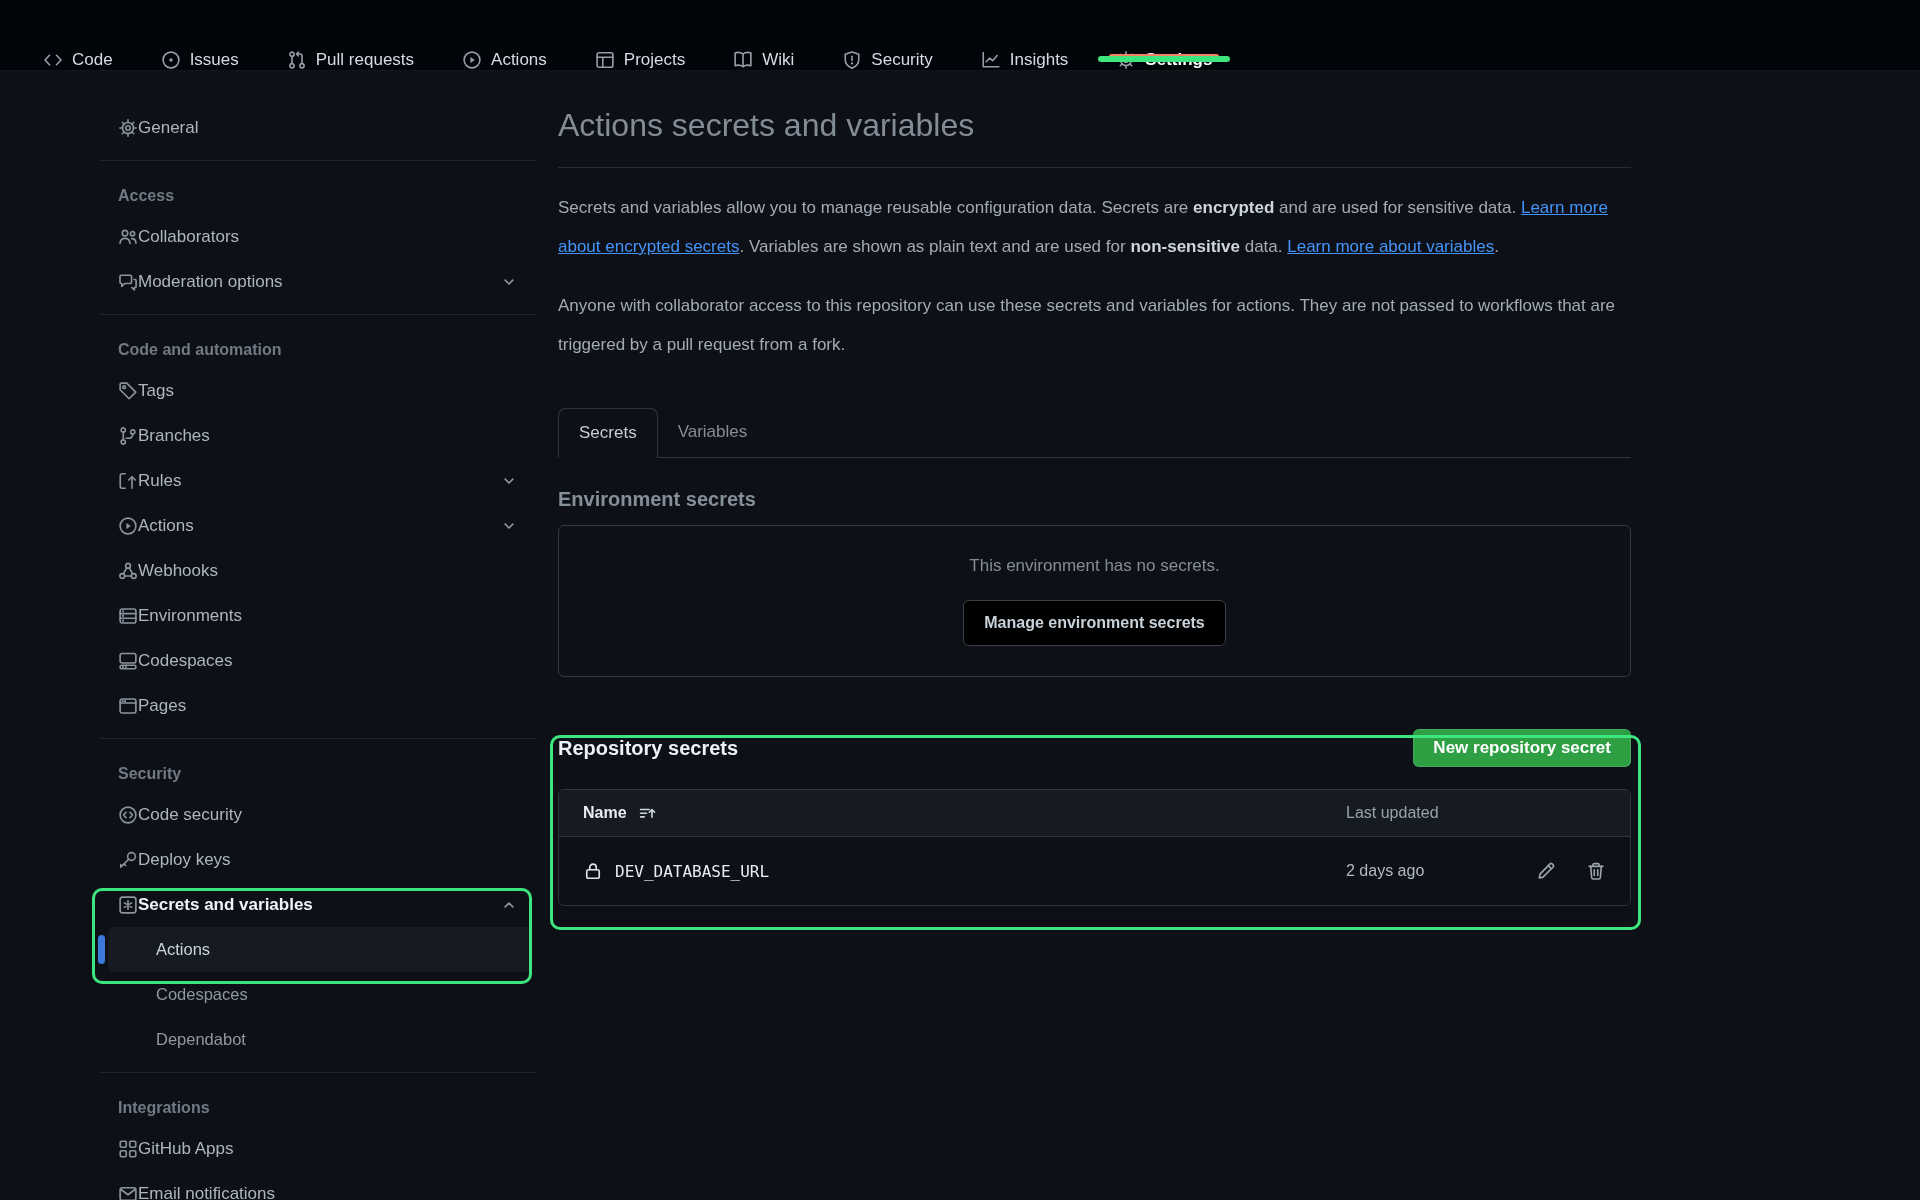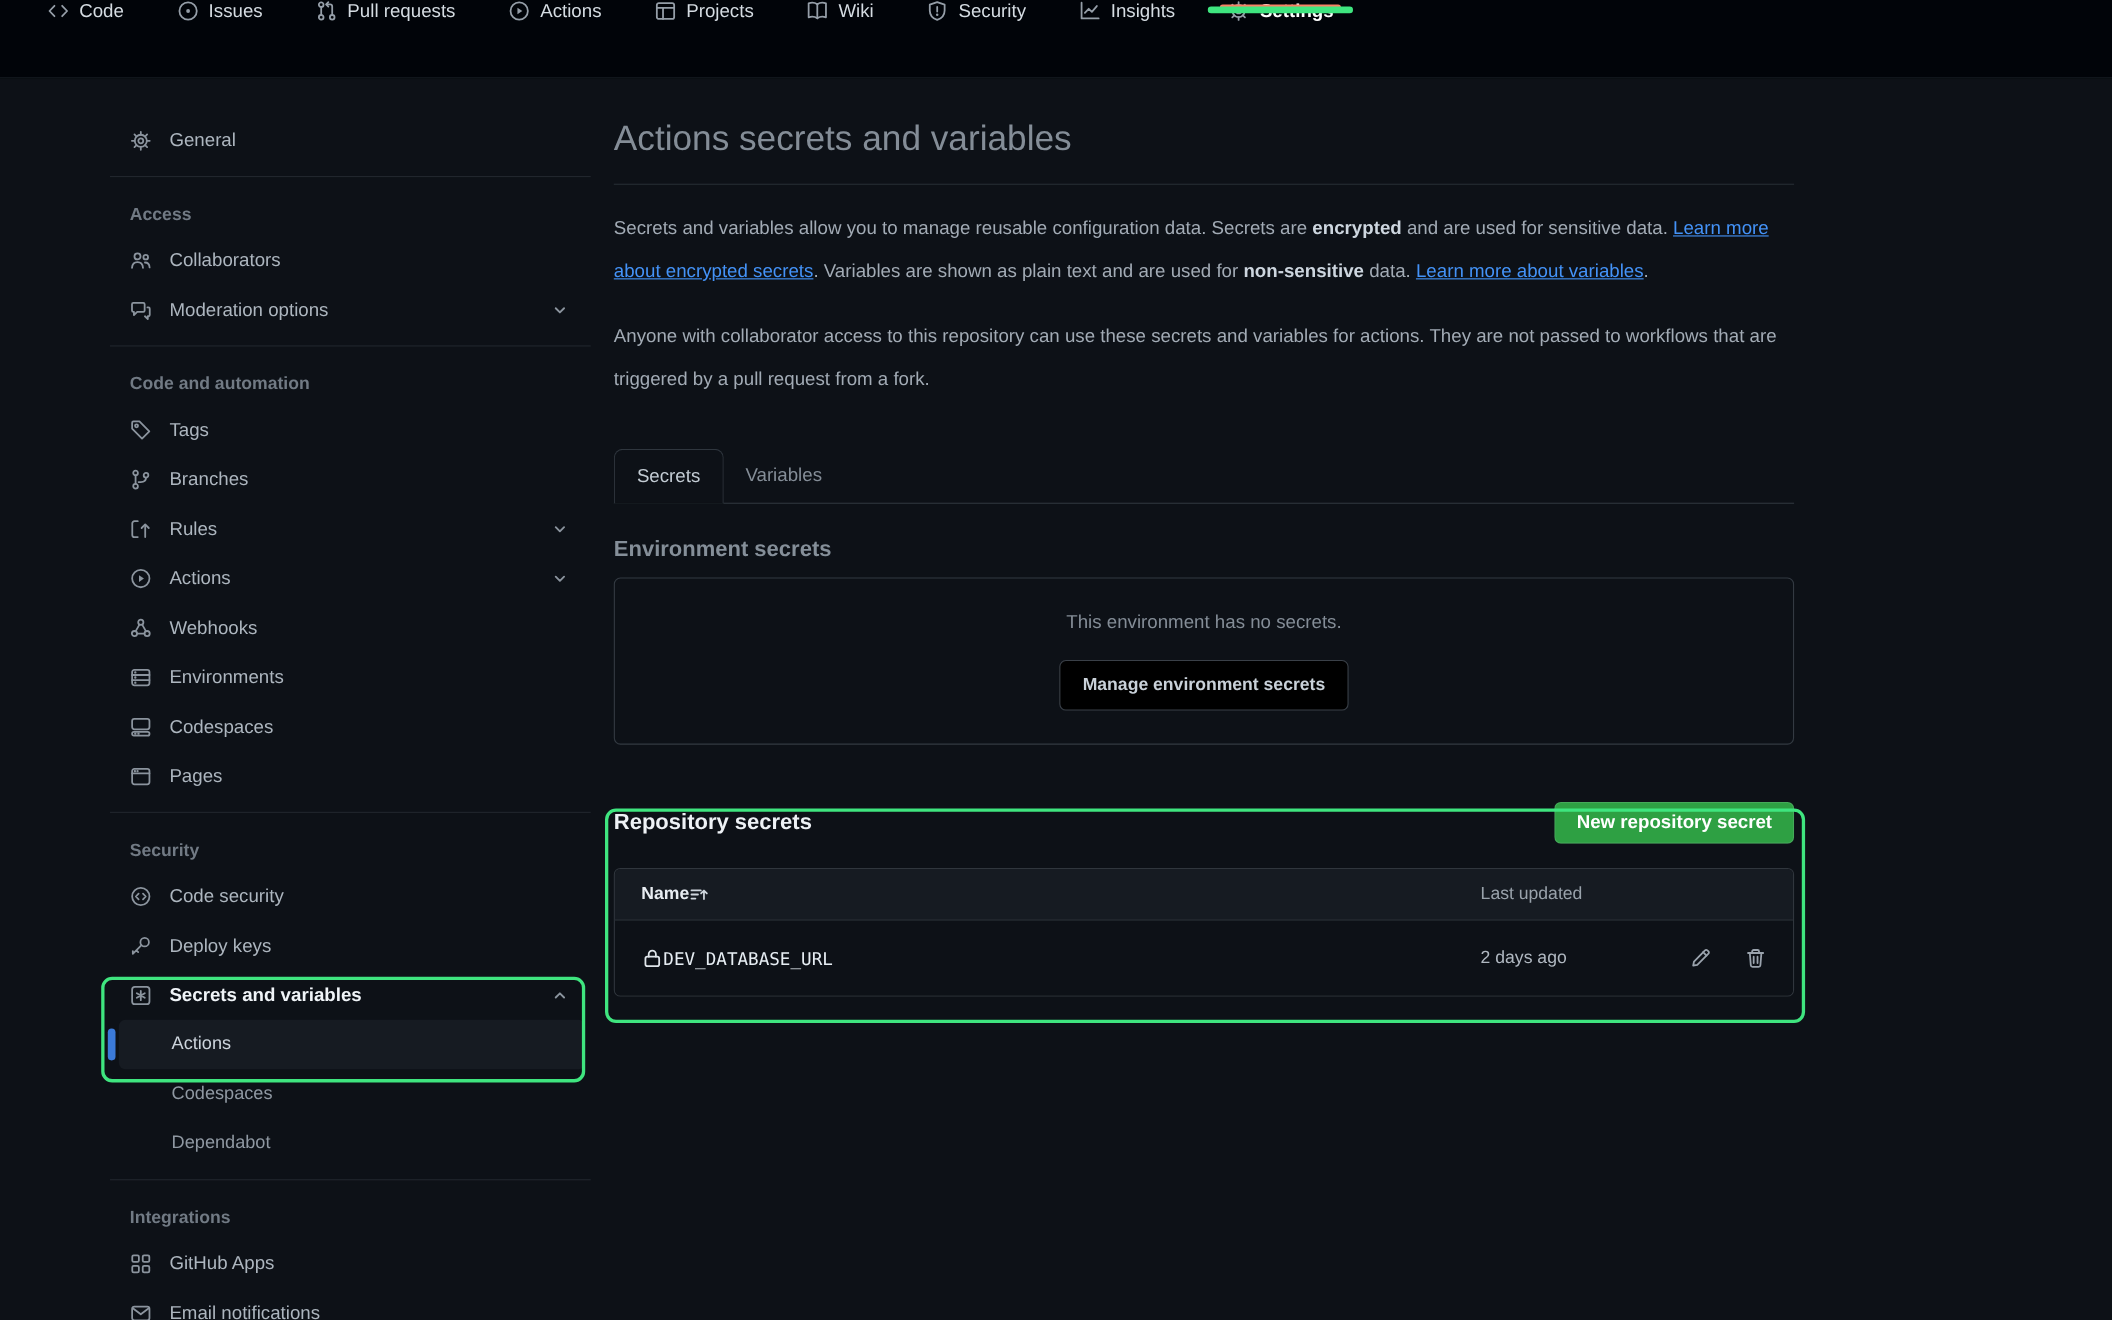--- a/index.html
+++ b/index.html
@@ -8,21 +8,21 @@
     background:#0d1117;
     font-family:"Liberation Sans", sans-serif;
     color:#adb6bf;
     position:relative;
   }
   .icon { display:inline-flex; flex-shrink:0; }
   .icon svg { width:100%; height:100%; display:block; }
 
   
   .topnav {
-    height:71px; background:#010409; display:flex; align-items:flex-start;
+    height:71px; background:#010409; display:flex; align-items:flex-end;
     padding-left:30px; gap:22px; border-bottom:1px solid #10151b;
   }
   .nav-item {
     display:flex; align-items:center; gap:9px; padding:0 13px;
     font-size:17px; color:#d5dce2; cursor:pointer; position:relative;
   }
   .nav-item .icon { width:20px; height:20px; color:#959ea8; }
   .nav-item.active { color:#ffffff; font-weight:700; }
   .nav-underline {
     position:absolute; left:6px; right:6px; bottom:11px; height:5px;
@@ -33,21 +33,21 @@
     border:3px solid var(--anno); border-radius:10px; pointer-events:none;
   }
 
   
   .layout { display:flex; align-items:flex-start; }
   .sidebar { width:437px; margin-left:100px; padding-top:34px; flex-shrink:0; position:relative; }
   .main { width:1073px; margin-left:21px; padding-top:34px; }
 
   
   .side-row {
-    height:45px; display:flex; align-items:center; gap:16px;
+    height:45px; display:flex; align-items:center; 
     padding:0 20px 0 18px; font-size:17px; color:#adb6bf; cursor:pointer;
     border-radius:6px;
   }
   .side-row .icon { width:20px; height:20px; color:#8b949e; }
   .side-row .chev { margin-left:auto; width:16px; height:16px; color:#8b949e; }
   .side-row.bold-white { color:#f0f4f8; font-weight:700; }
   .side-header {
     height:36px; display:flex; align-items:center; padding-left:18px;
     font-size:16px; font-weight:700; color:#717a84;
   }
@@ -102,21 +102,21 @@
     background:#2ea043; border:1px solid rgba(240,246,252,0.12); border-radius:6px;
     padding:0 19px; height:38px; display:flex; align-items:center;
     font-size:17px; font-weight:700; color:#ffffff; cursor:pointer;
   }
 
   .secrets-table { margin-top:16px; border:1px solid #30363d; border-radius:6px; overflow:hidden; }
   .tbl-head {
     background:#161b22; height:47px; display:flex; align-items:center;
     padding:0 24px; border-bottom:1px solid #30363d;
   }
-  .col-name { flex:1; display:flex; align-items:center; }
+  .col-name { flex:1; display:flex; align-items:center; gap:12px; }
   .tbl-head .col-name { font-size:16px; font-weight:700; color:#e8edf2; cursor:pointer; }
   .sort-icon { width:17px; height:17px; color:#cfd6dd; }
   .col-updated { width:260px; font-size:16px; color:#99a2ab; }
   .tbl-row { height:68px; display:flex; align-items:center; padding:0 24px; background:#0d1117; }
   .tbl-row .col-updated { width:160px; font-size:16px; color:#b0b8c1; }
   .lock-icon { width:20px; height:20px; color:#dfe5ea; }
   .secret-name { font-family:"DejaVu Sans Mono", monospace; font-size:16px; color:#e6edf3; }
   .col-actions { width:100px; display:flex; justify-content:flex-end; gap:30px; }
   .row-action { width:20px; height:20px; color:#9aa3ad; cursor:pointer; }
 

